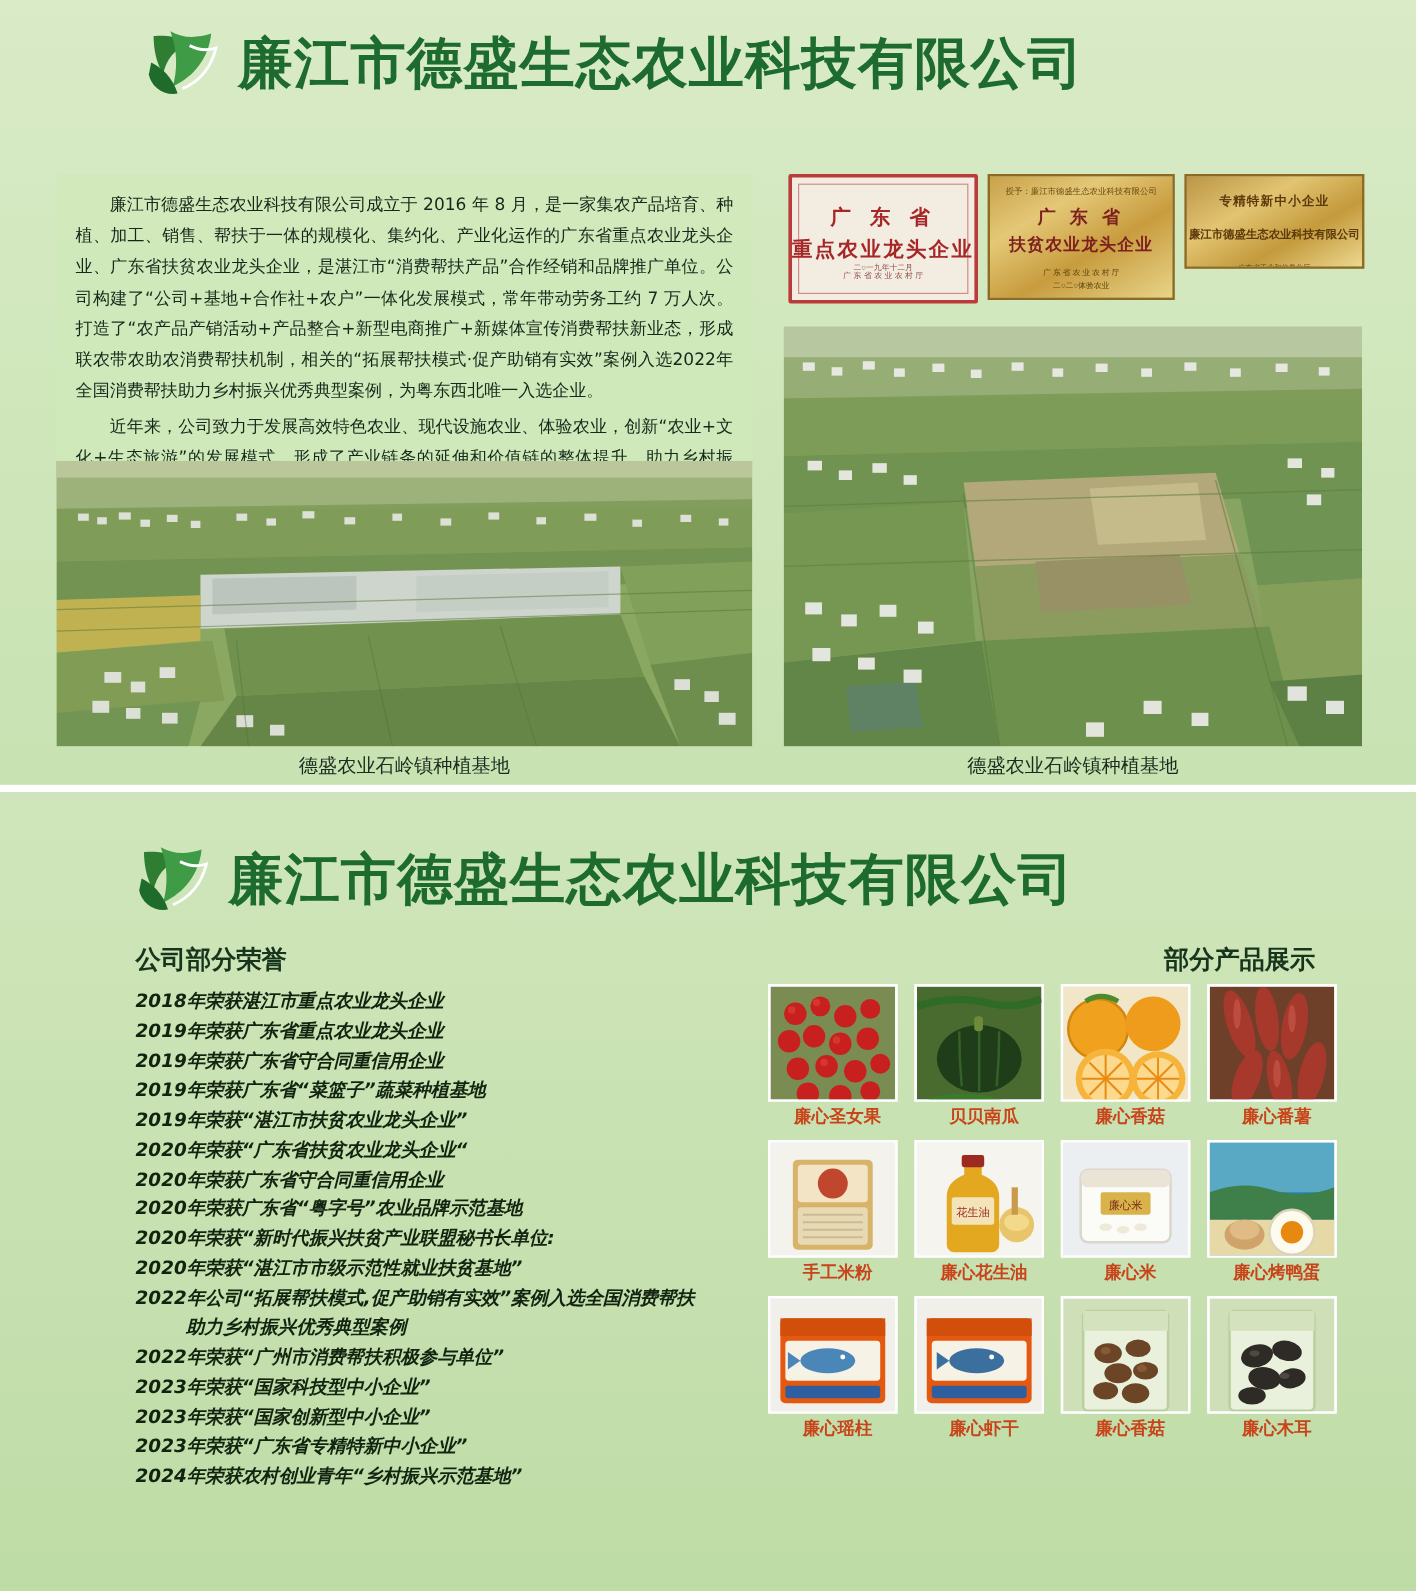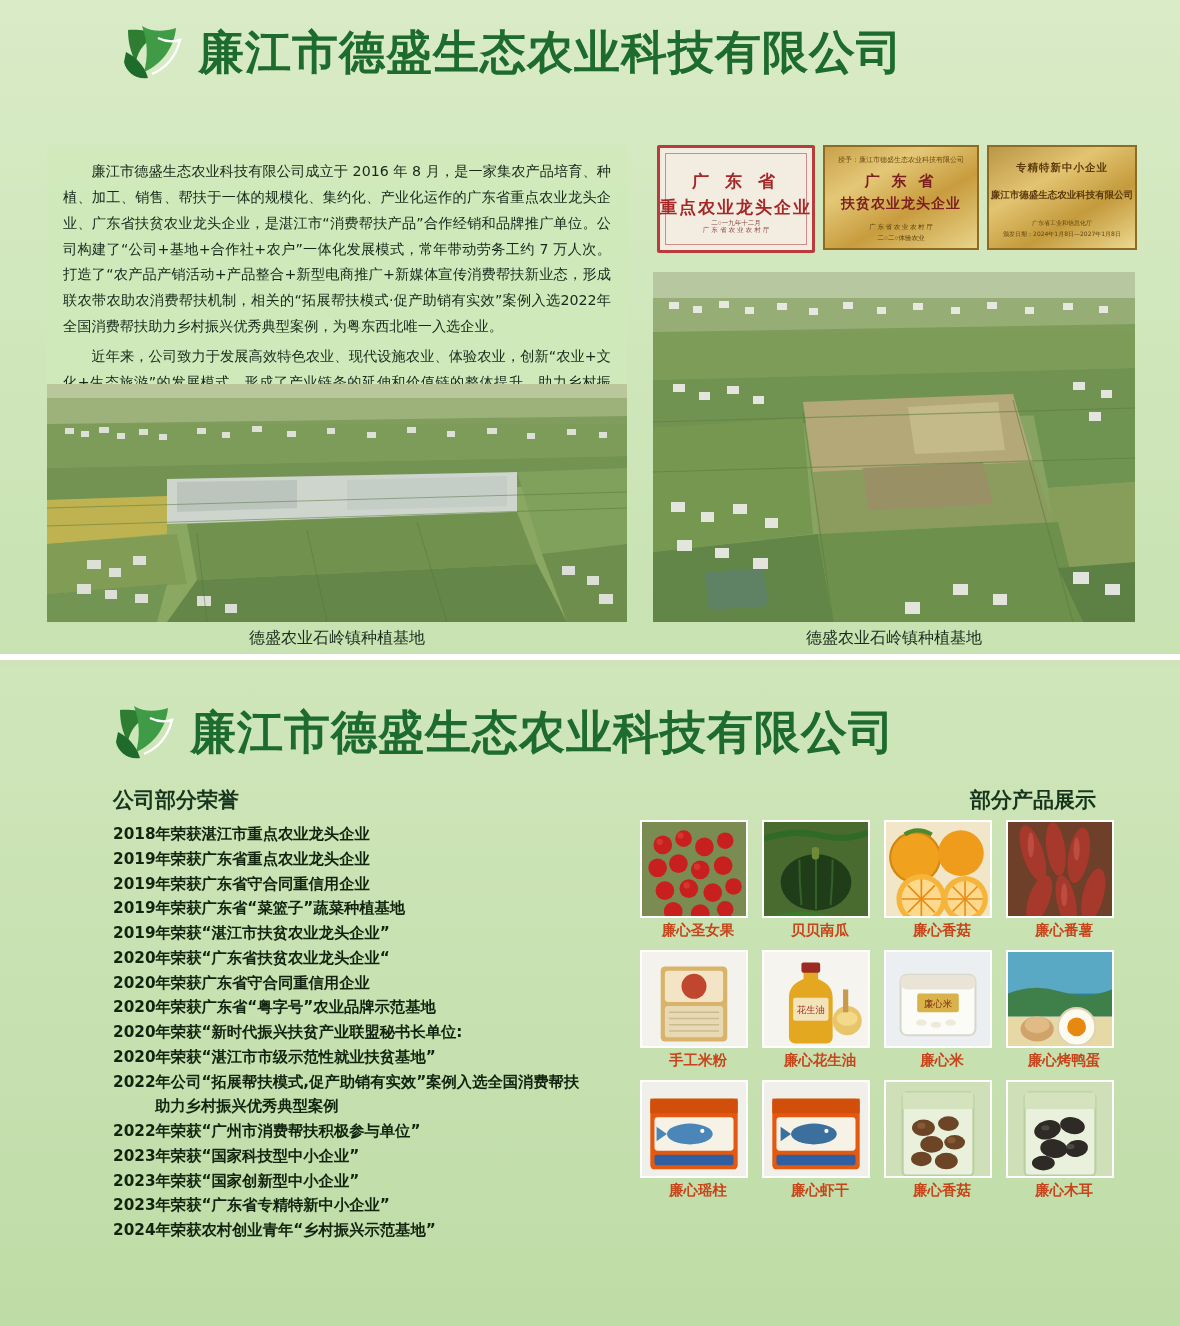--- a/index.html
+++ b/index.html
@@ -50,21 +50,21 @@
   
   .plaques { position: absolute; left: 657px; top: 145px; width: 478px; height: 110px;
              display: flex; gap: 8px; }
   .plaque { position: relative; flex: 0 0 auto; overflow: hidden; }
   .plaque-a { width: 158px; height: 108px; background: #f3ece0;
               border: 3px solid #b93b3b; border-radius: 2px; }
   .plaque-a .inner { position: absolute; inset: 5px; border: 1px solid #cf8c8c; }
   .plaque-b { width: 156px; height: 105px;
               background: linear-gradient(150deg,#c9a14a 0%, #e4c877 30%, #c89c3e 60%, #e8d489 100%);
               border: 2px solid #8d6b22; font-family: Liberation Serif, serif; }
-  .plaque-c { width: 150px; height: 105px;
+  .plaque-c { width: 150px; height: 79px;
               background: linear-gradient(150deg,#bb9647 0%, #e2c471 35%, #c49a3c 65%, #ecd88f 100%);
               border: 2px solid #8d6b22; }
   .plaque-txt { position: absolute; left: 0; right: 0; text-align: center; }
   .pa-l1 { top: 22px; font-size: 17px; font-weight: bold; color: #a62727; letter-spacing: 5px; }
   .pa-l2 { top: 48px; font-size: 17px; font-weight: bold; color: #a62727; letter-spacing: 2px; }
   .pa-l3 { top: 78px; font-size: 6.5px; color: #8d4b4b; }
   .pa-l4 { top: 71px; font-size: 6.5px; color: #8d4b4b; font-family: Liberation Serif, serif; }
   .pb-l0 { top: 8px; font-size: 7px; color: #6a4a12; }
   .pb-l1 { top: 25px; font-size: 15px; font-weight: bold; color: #7d1f1f; letter-spacing: 4px; }
   .pb-l2 { top: 48px; font-size: 14px; font-weight: bold; color: #7d1f1f; letter-spacing: 1px; }
@@ -89,21 +89,21 @@
   
   .sec-title {
     position: absolute; font-size: 21px; font-weight: bold; color: #16351c;
   }
   .honors-title { left: 113px; top: 786px; }
   .products-title { left: 940px; top: 786px; margin-left: 30px; }
 
   .honors { position: absolute; left: 113px; top: 822px; width: 560px; }
   .honors li {
     list-style: none; font-size: 15.3px; color: #12240f; font-weight: bold;
-    line-height: 1.62; white-space: nowrap;
+    line-height: 1.62; white-space: nowrap; font-style: italic;
   }
   .honors ul { margin: 0; padding: 0; }
   .honors li.indent { padding-left: 42px; }
 
   .products {
     position: absolute; left: 640px; top: 820px; width: 472px;
     display: grid; grid-template-columns: repeat(4, 108px); gap: 10px 14px;
   }
   .prod { width: 116px; }
   .prod .img { width: 108px; height: 98px; border: 2px solid #ffffff; overflow: hidden; position: relative; background:#eee; }

